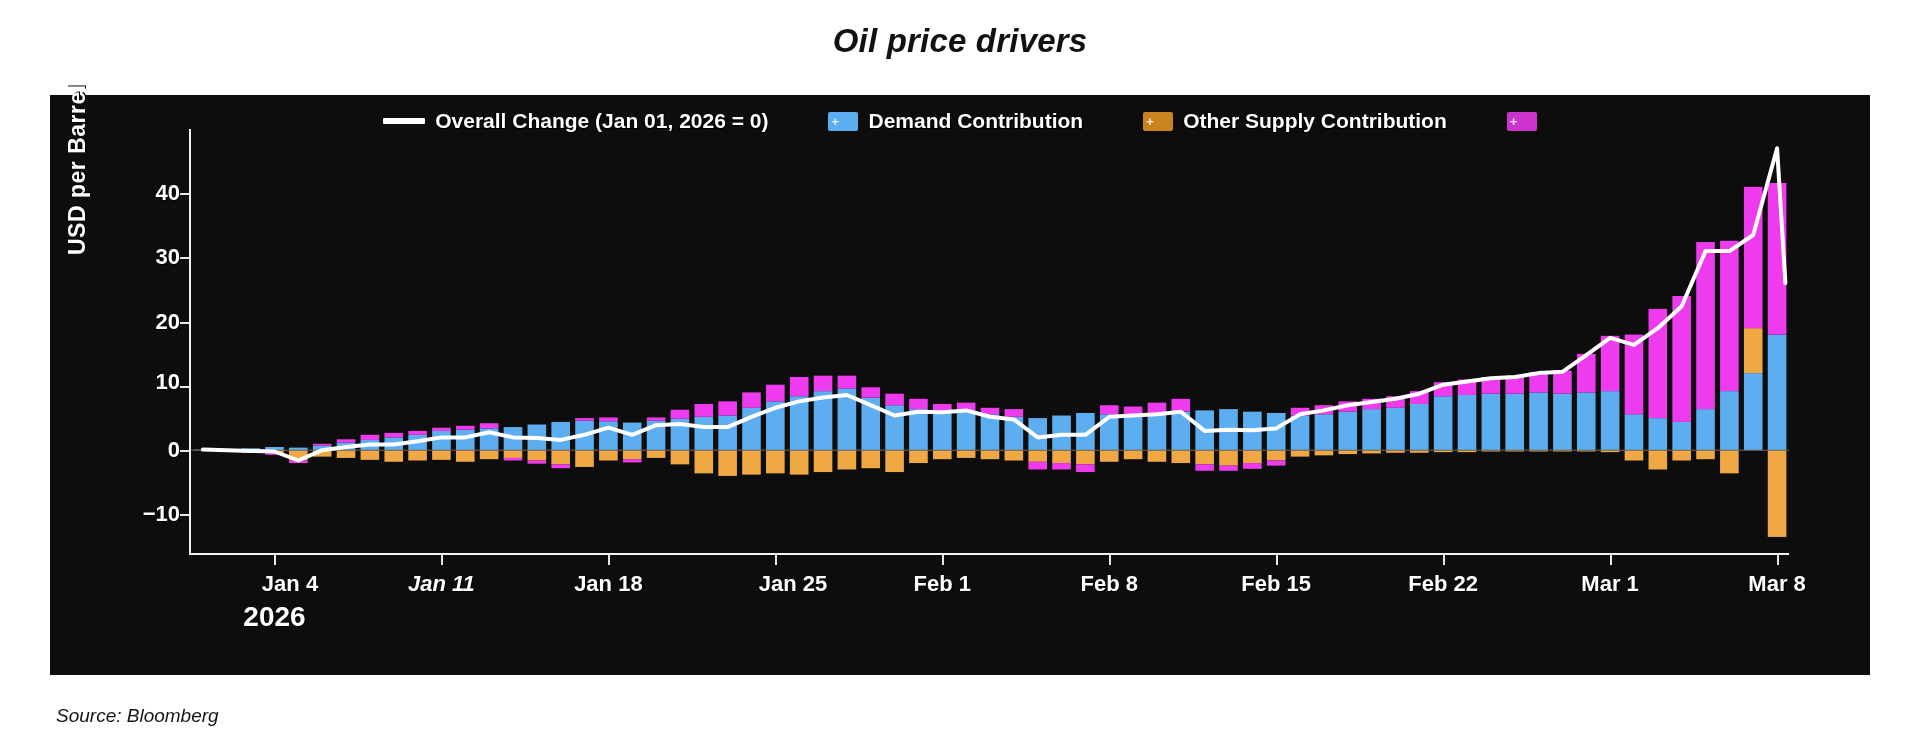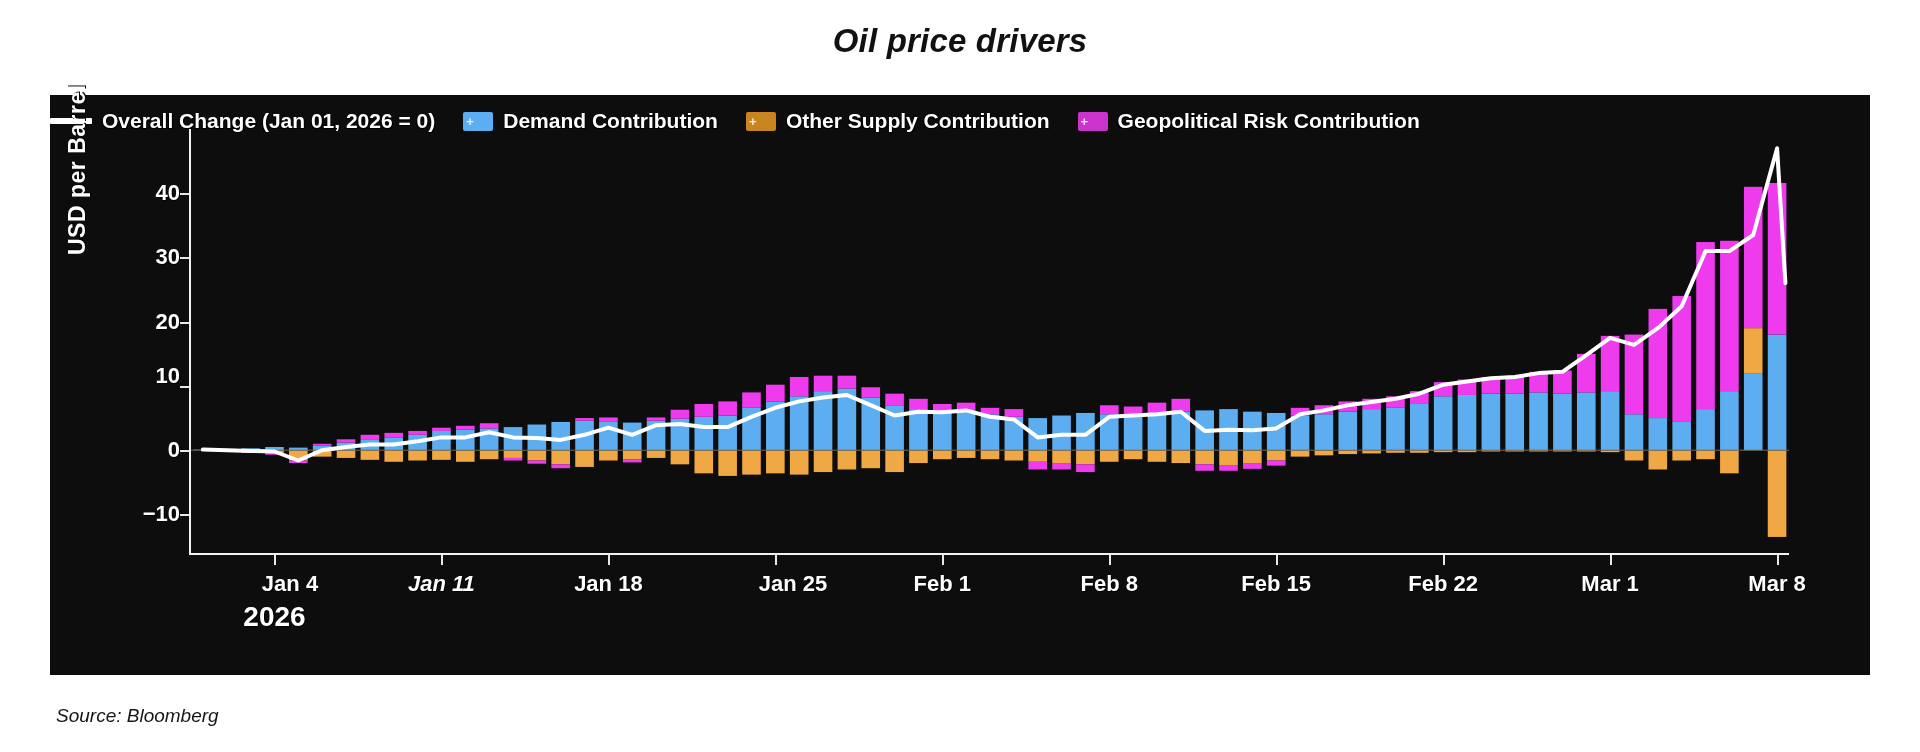--- a/index.html
+++ b/index.html
@@ -19,22 +19,22 @@
 
   .figure{
     position:absolute;left:50px;top:95px;
     width:1820px;height:580px;
     background:#0d0d0d;
   }
 
   
   .legend{
     position:absolute;left:0;top:8px;width:1820px;height:36px;
-    display:flex;align-items:center;justify-content:flex-start;
-    gap:28px;
+    display:flex;align-items:center;justify-content:center;
+    gap:60px;
   }
   .legend-item{display:flex;align-items:center;gap:10px;}
   .legend-line{
     width:42px;height:6px;background:#ffffff;border-radius:1px;
   }
   .legend-swatch{
     width:30px;height:19px;border-radius:2px;position:relative;
   }
   .legend-swatch .plus{
     position:absolute;left:3px;top:50%;transform:translateY(-50%);
@@ -111,30 +111,29 @@
         <div class="legend-item">
           <span class="legend-swatch" style="background: rgb(200, 132, 30);">
             <span class="plus">+</span>
           </span>
           <span class="legend-label">Other Supply Contribution</span>
         </div>
         <div class="legend-item">
           <span class="legend-swatch" style="background: rgb(204, 51, 204);">
             <span class="plus">+</span>
           </span>
-          <span class="legend-label">Geopolitical Risk Contribution</span>
         </div>
       </div>
 
     <div class="plot-wrap" id="plotwrap">
       <div class="ylabel">USD per Barrel</div>
       <div class="ytick-col" id="yticks">
           <div class="ytick" style="top: 419.455px;">−10</div>
           <div class="ytick" style="top: 355.212px;">0</div>
-          <div class="ytick" style="top: 281px;">10</div>
+          <div class="ytick" style="top: 287px;">10</div>
           <div class="ytick" style="top: 226.727px;">20</div>
           <div class="ytick" style="top: 162.485px;">30</div>
           <div class="ytick" style="top: 98.2424px;">40</div>
         </div>
       <div class="axis-v"></div>
       <svg class="plot-svg" id="plotsvg" width="1820" height="580">
           <rect x="143.62358208955226" y="354.56969696969696" width="18.60358208955224" height="0.6424242424242266" fill="#5DAEF0"></rect>
           <rect x="167.47432835820896" y="353.92727272727274" width="18.60358208955224" height="1.2848484848484532" fill="#5DAEF0"></rect>
           <rect x="167.47432835820896" y="355.2121212121212" width="18.60358208955224" height="0.6424242424242834" fill="#F0A844"></rect>
           <rect x="167.47432835820896" y="355.8545454545455" width="18.60358208955224" height="0.6424242424242266" fill="#EE3BEE"></rect>

